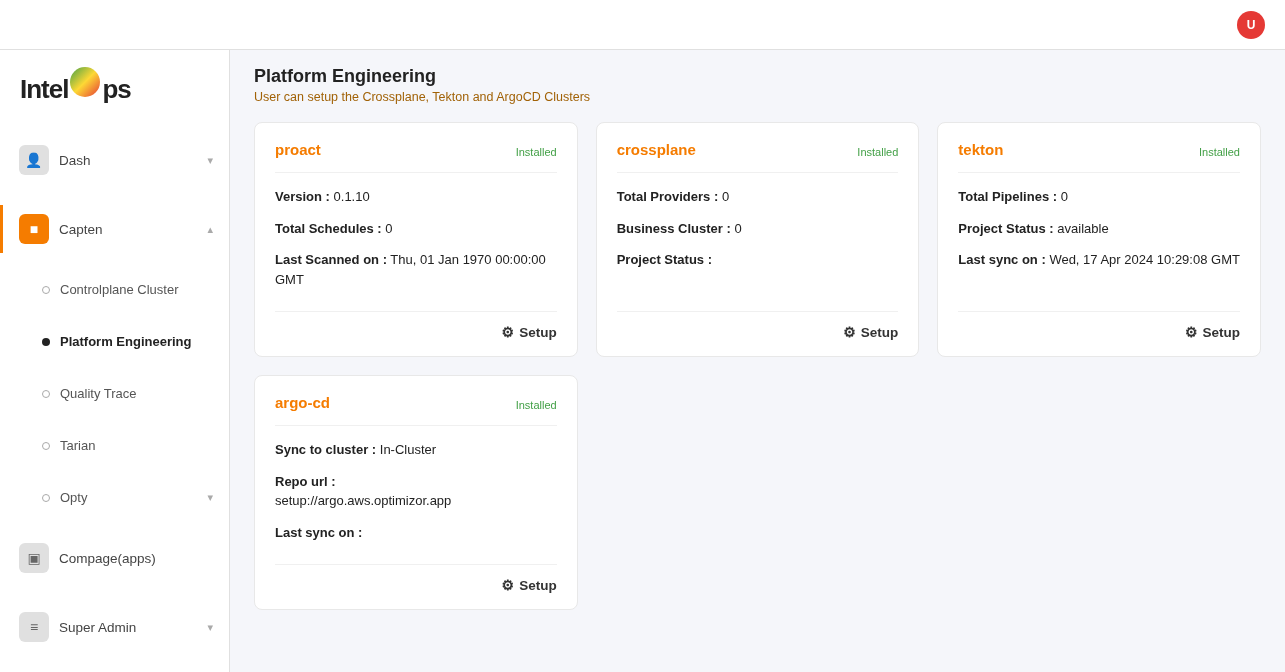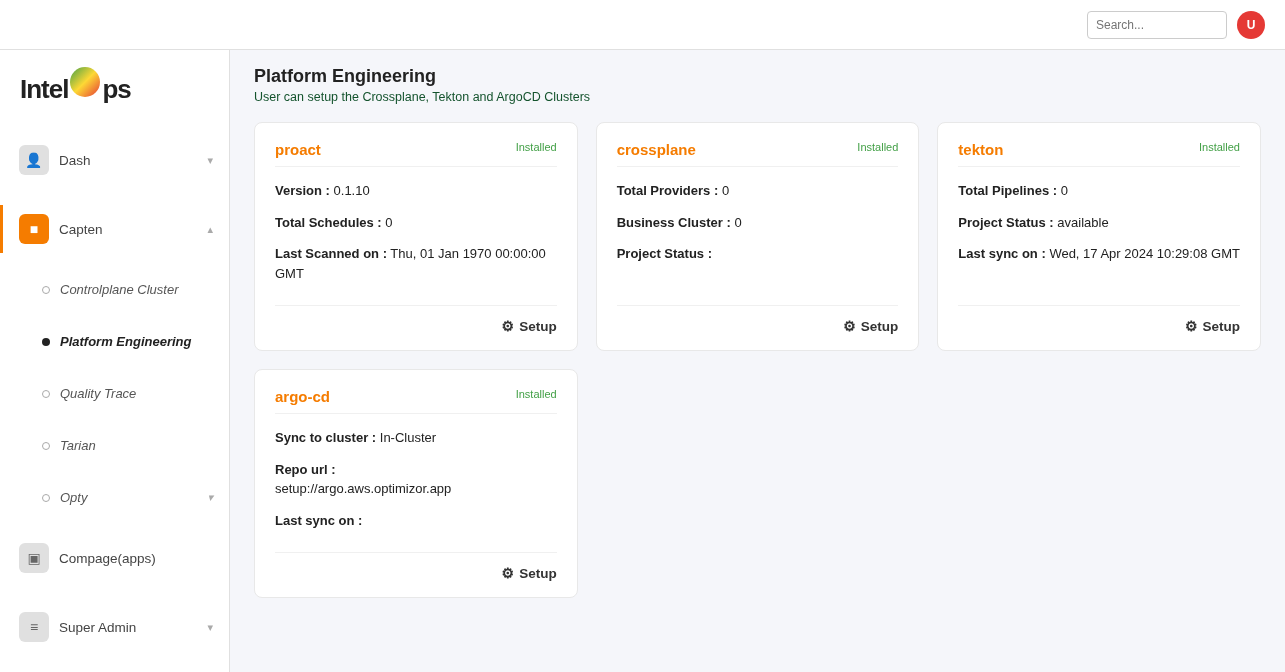--- a/index.html
+++ b/index.html
@@ -102,21 +102,20 @@
     .nav-icon.orange { background: #f57c00; color: #fff; }
     .nav-icon.gray { background: #e0e0e0; color: #666; }
     .nav-arrow { margin-left: auto; color: #aaa; font-size: 11px; }
     .nav-sub-item {
       display: flex;
       align-items: center;
       padding: 8px 16px 8px 42px;
       cursor: pointer;
       color: #555;
       font-size: 13px;
-      font-style: italic;
     }
     .nav-sub-item.active { color: #222; font-weight: 600; }
     .dot {
       width: 8px;
       height: 8px;
       border-radius: 50%;
       margin-right: 10px;
       flex-shrink: 0;
     }
     .dot.filled { background: #222; }
@@ -131,43 +130,43 @@
     .page-header {
       padding: 16px 0 18px 0;
     }
     .page-title {
       font-size: 18px;
       font-weight: 700;
       color: #222;
     }
     .page-subtitle {
       font-size: 12.5px;
-      color: #14532d;
+      color: #a16207;
       margin-top: 3px;
     }
 
     .cards-grid {
       display: grid;
       grid-template-columns: repeat(3, 1fr);
       gap: 18px;
     }
 
     .card {
       background: #fff;
       border-radius: 8px;
       border: 1px solid #e8e8e8;
       padding: 18px 20px 16px 20px;
       display: flex;
       flex-direction: column;
     }
     .card-header {
       display: flex;
       justify-content: space-between;
-      align-items: flex-start;
-      padding-bottom: 8px;
+      align-items: flex-end;
+      padding-bottom: 14px;
       border-bottom: 1px solid #f0f0f0;
       margin-bottom: 14px;
     }
     .card-title {
       font-size: 15px;
       font-weight: 600;
       color: #f57c00;
     }
     .card-status {
       font-size: 11px;
@@ -204,21 +203,20 @@
       font-size: 13.5px;
       font-weight: 600;
       color: #333;
     }
     .gear-icon { font-size: 14px; }
   </style>
 </head>
 <body>
 
 <div class="header">
-  <input class="header-search" type="text" placeholder="Search..." style="">
   <div class="header-avatar">U</div>
 </div>
 
 <div class="main-layout">
 
   <div class="sidebar">
     <div class="sidebar-logo">
       <span class="logo-text">
         Intel<span class="logo-icon"></span>ps
       </span>

